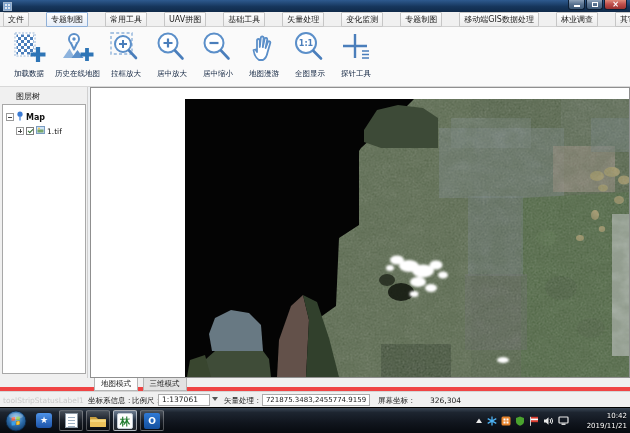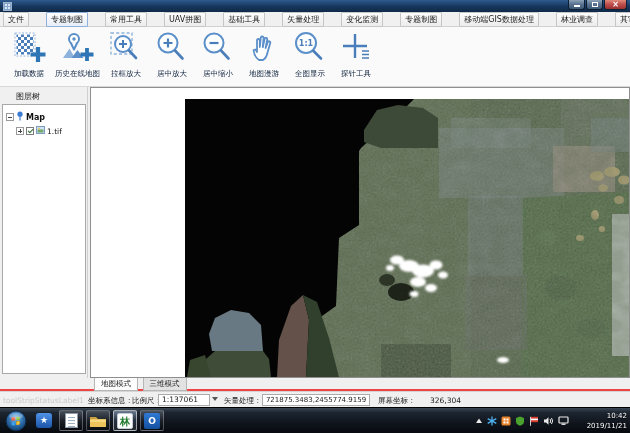--- a/index.html
+++ b/index.html
@@ -55,21 +55,21 @@
     border-left:1.5px solid #2d6b2d; border-bottom:1.5px solid #2d6b2d; transform:rotate(-45deg); }
   .node-label { font-size:7.5px; color:#111; }
   .node-label.bold { font-weight:bold; font-size:8px; }
 
   #map-view { position:absolute; left:90px; top:0; width:540px; height:291px; background:#fff;
     border:1px solid #8f8f8f; }
   #map-view svg { display:block; width:100%; height:100%; }
 
   
   #view-tabs { position:absolute; left:0; top:378px; width:630px; height:13px; background:#f0f0f0;
-    border-bottom:2px solid #ef4444; }
+    border-bottom:4px solid #ef4444; }
   .vtab { position:relative; display:inline-block; margin-left:2px; padding:1px 6px; top:0;
     font-size:7.5px; color:#222; background:#e2e2e2; border:1px solid #b5b5b5; border-top:none; }
   .vtab:first-child { margin-left:94px; }
   .vtab.active { background:#fdfdfd; }
 
   
   #statusbar { position:absolute; left:0; top:391px; width:630px; height:16px; background:#f0f0f0;
     border-top:1px solid #d5d5d5; font-size:7.5px; }
   #statusbar > * { position:absolute; top:4px; white-space:nowrap; }
   .faint { left:3px; color:#c9c9c9; }

